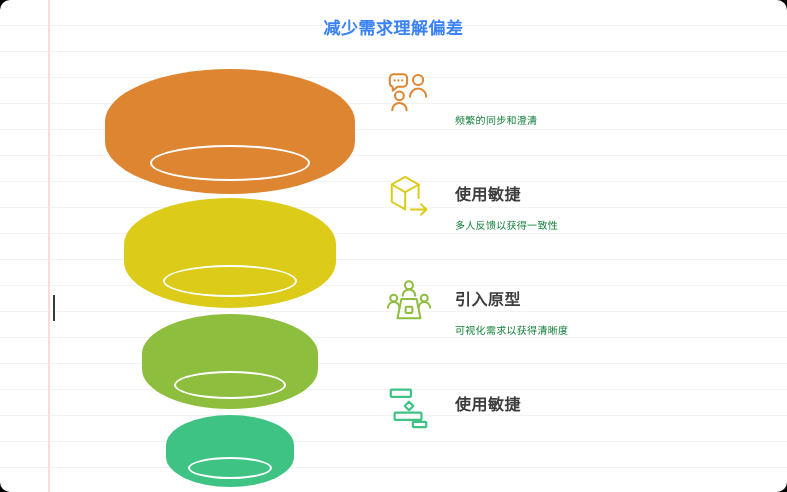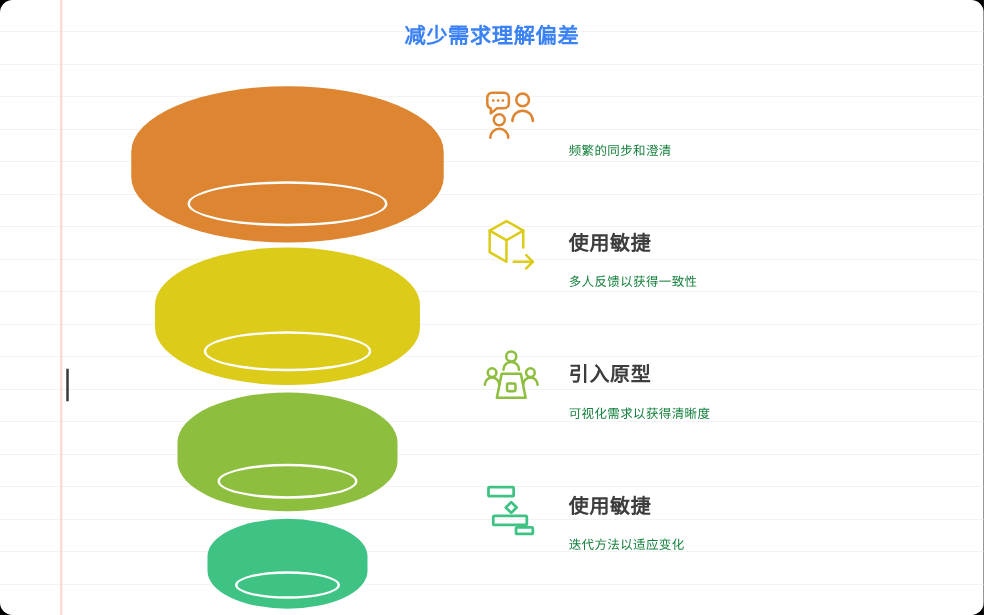--- a/index.html
+++ b/index.html
@@ -234,18 +234,17 @@
     <div class="step">
       <span class="icon">
         <svg viewBox="0 0 48 48" fill="none" stroke="#3EC384" stroke-width="2.3" stroke-linecap="round" stroke-linejoin="round">
           <rect x="5" y="7" width="21" height="7.5" rx="1"></rect>
           <path d="M24 19.5 L28.5 24 L24 28.5 L19.5 24 Z"></path>
           <rect x="9" y="31" width="28" height="7.5" rx="1"></rect>
           <rect x="28" y="40.5" width="14" height="5.5" rx="1"></rect>
         </svg>
       </span>
       <div class="step-title">使用敏捷</div>
-      <div class="step-desc">迭代方法以适应变化</div>
     </div>
 
   </div>
 
 </div>
 
 </body></html>

